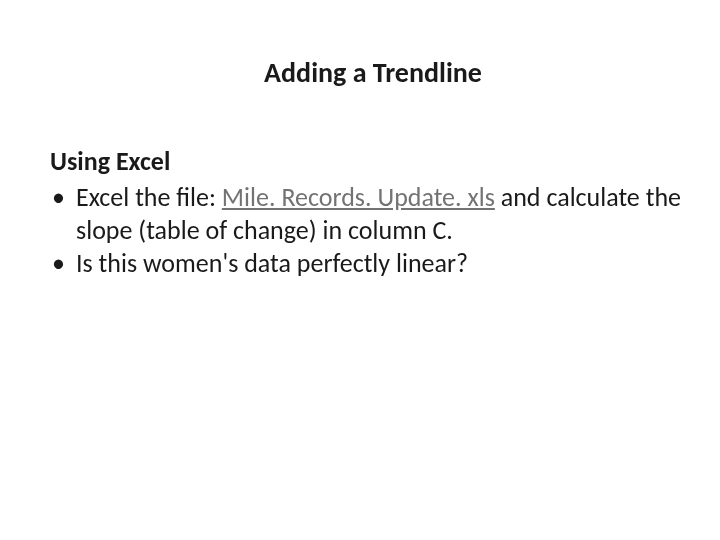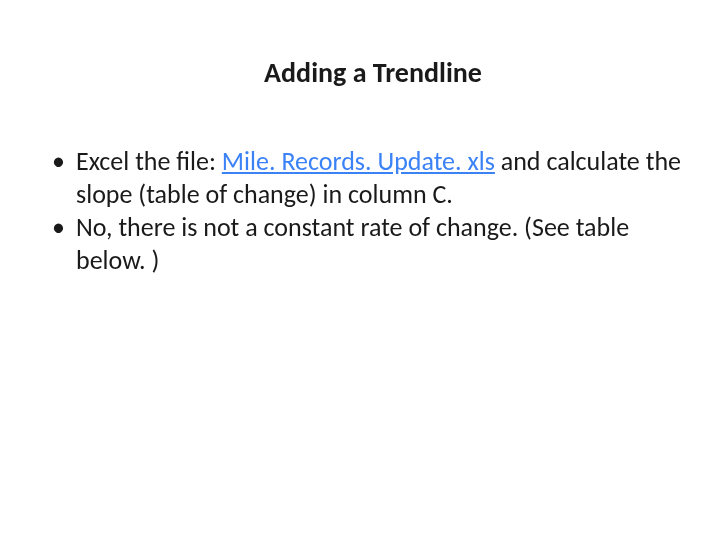--- a/index.html
+++ b/index.html
@@ -43,29 +43,30 @@
       margin: 0;
     }
     li::before {
       content: "•";
       position: absolute;
       left: 2px;
       top: 0;
     }
     .link {
       text-decoration: underline;
-      color: #3b82f6;
+      color: #737373;
     }
   </style>
 </head>
 <body>
 
 <div class="slide">
   <div class="title">Adding a Trendline</div>
+  <div class="subheading">Using Excel</div>
   <ul>
     <li>
       <span>Excel the file:  </span><span class="link">Mile. Records. Update. xls</span><span> and calculate the slope (table of change) in column C.</span>
     </li>
     <li>
-      <span>No, there is not a constant rate of change. (See table below. )</span>
+      <span>Is this women's data perfectly linear?</span>
     </li>
   </ul>
 </div>
 
 </body></html>

